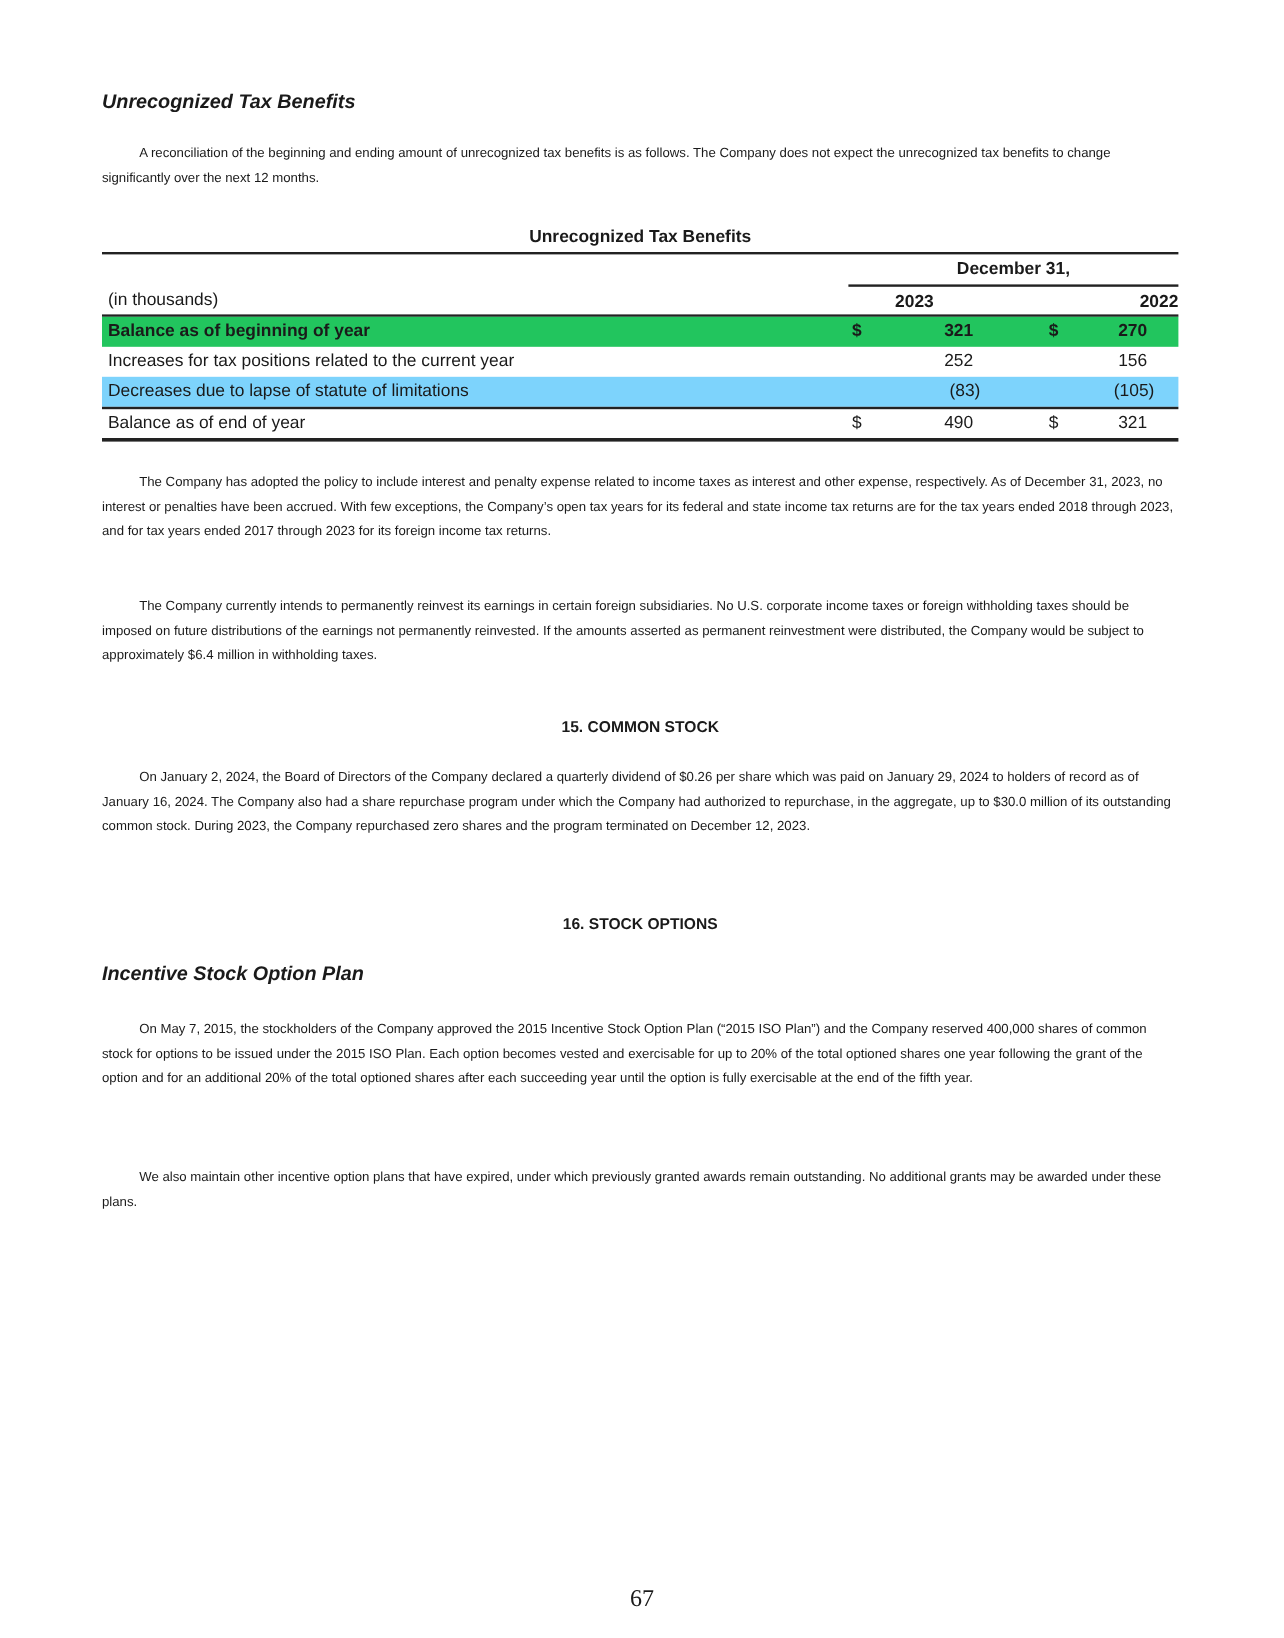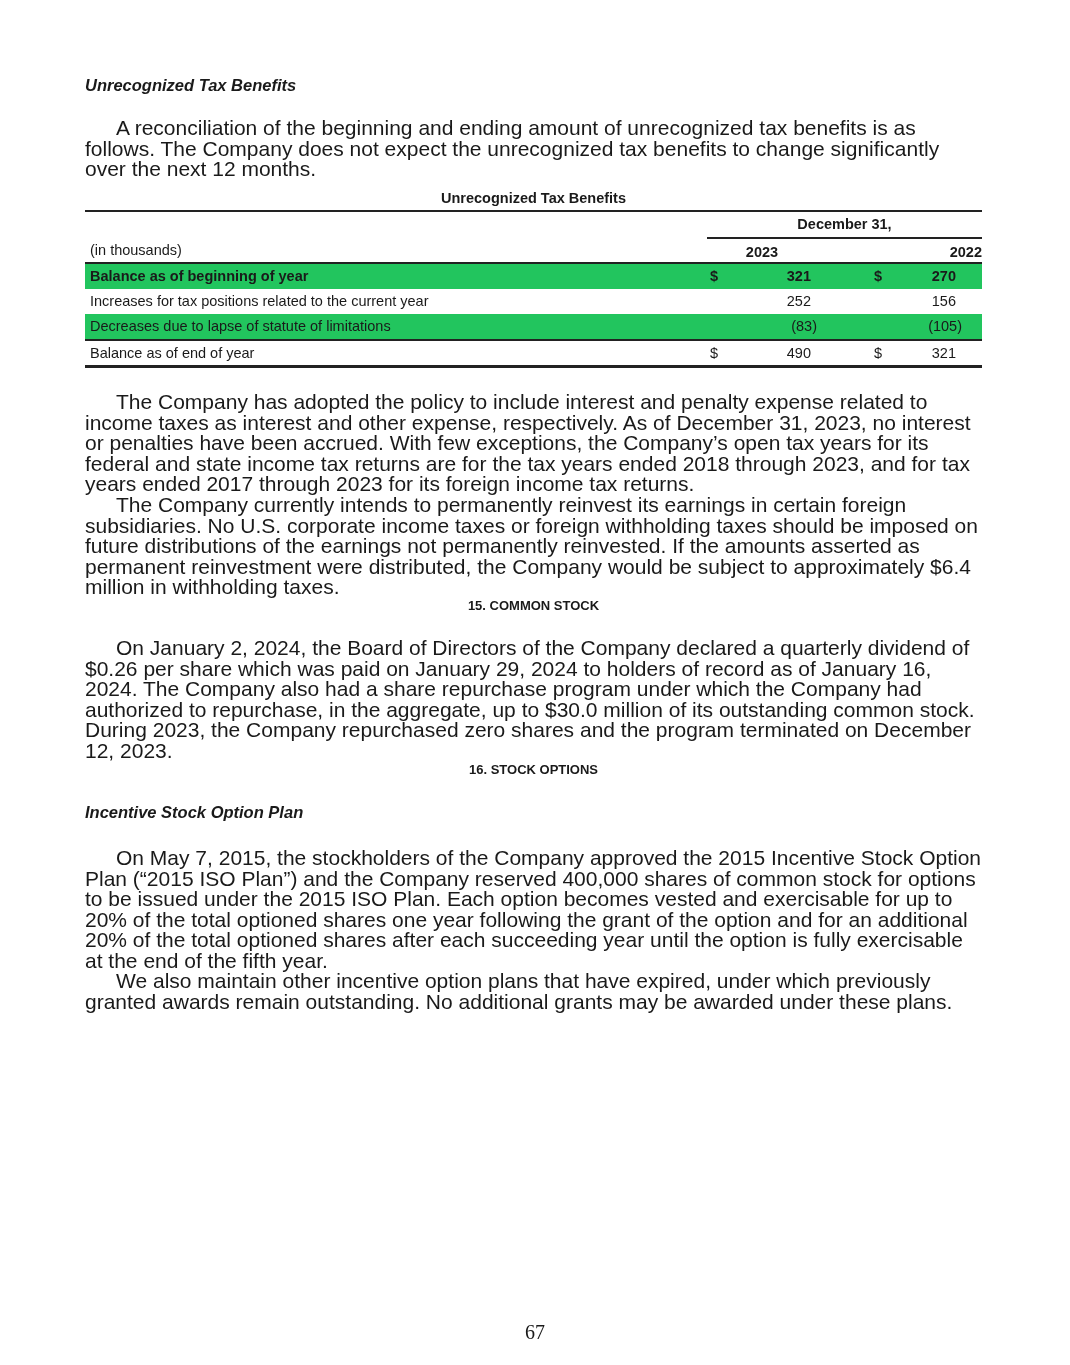--- a/index.html
+++ b/index.html
@@ -1,20 +1,20 @@
 <!DOCTYPE html>
 <html><head>
 <meta charset="utf-8">
 <style>
   html, body { margin: 0; padding: 0; background: #ffffff; }
   body { width: 1070px; height: 1365px; position: relative; overflow: hidden;
          font-family: "Liberation Sans", sans-serif; color: #1a1a1a; }
   .page { position: absolute; left: 85px; top: 0; width: 897px; }
   .h-italic { position: absolute; left: 0; font-weight: bold; font-style: italic; font-size: 16.5px; }
-  .para { position: absolute; left: 0; width: 897px; font-size: 21px; line-height: 20.5px; margin: 0; }
+  .para { position: absolute; left: 0; width: 897px; font-size: 11px; line-height: 20.5px; margin: 0; }
   .para .indent { display: inline-block; width: 31px; }
   .section-h { position: absolute; left: 0; width: 897px; text-align: center; font-weight: bold; font-size: 13px; }
   .tbl-title { position: absolute; left: 0; width: 897px; top: 190px; text-align: center; font-weight: bold; font-size: 14.5px; }
   .tbl { position: absolute; left: 0; top: 210px; width: 897px; font-size: 14.5px; }
   .rule-top { position: absolute; left: 0; top: 0; width: 897px; height: 2px; background: #222; }
   .dec-head { position: absolute; left: 622px; width: 275px; top: 6px; text-align: center; font-weight: bold; }
   .dec-rule { position: absolute; left: 622px; width: 275px; top: 27px; height: 2px; background: #222; }
   .units { position: absolute; left: 5px; top: 32px; }
   .yr { position: absolute; top: 34px; font-weight: bold; text-align: center; width: 110px; }
   .yr.y1 { left: 622px; }
@@ -59,21 +59,21 @@
       <span class="dol2">$</span>
       <span class="v2">270</span>
     </div>
 
     <div class="row" style="top:79px;">
       <span class="lbl">Increases for tax positions related to the current year</span>
       <span class="v1">252</span>
       <span class="v2">156</span>
     </div>
 
-    <div class="row shade" style="top: 104px; background: #22c55e;">
+    <div class="row shade" style="top: 104px; background: #7dd3fc;">
       <span class="lbl">Decreases due to lapse of statute of limitations</span>
       <span class="v1" style="width:82px;">(83)</span>
       <span class="v2" style="width:82px;">(105)</span>
     </div>
     <div class="row-rule" style="top:129px;"></div>
 
     <div class="row" style="top:131px;">
       <span class="lbl">Balance as of end of year</span>
       <span class="dol1">$</span>
       <span class="v1">490</span>

